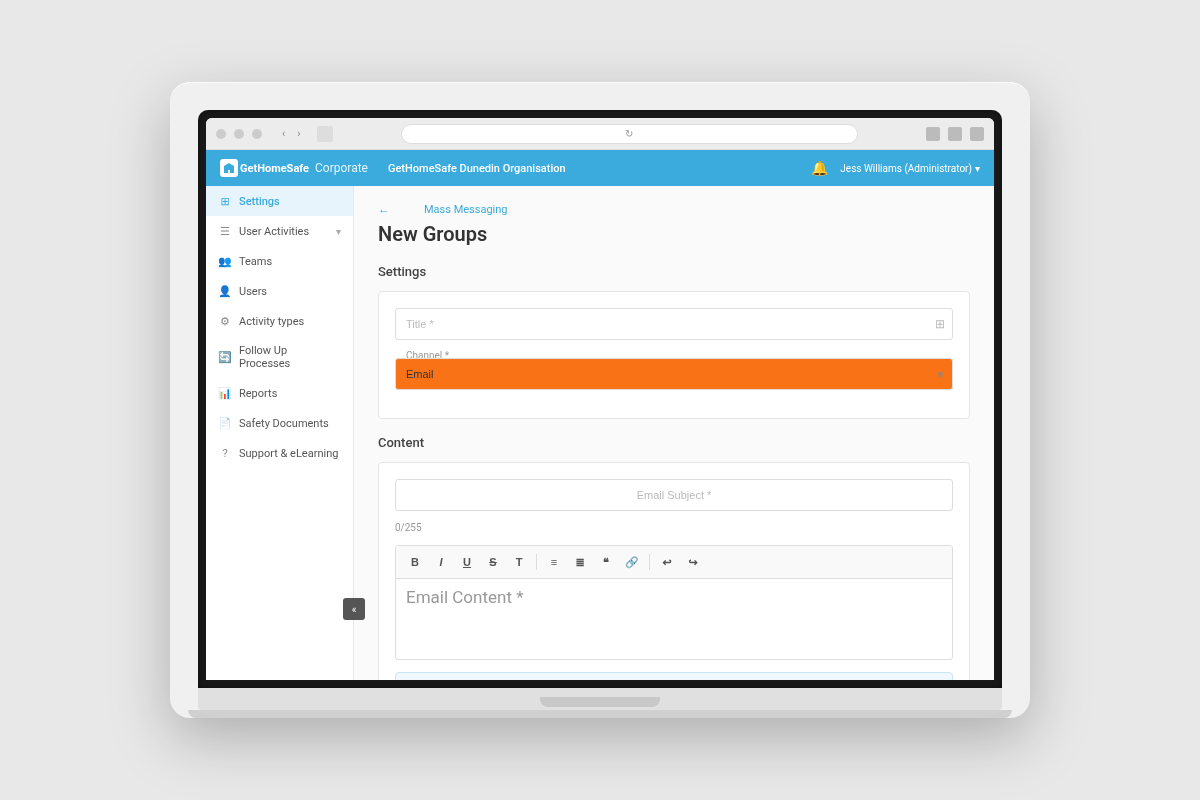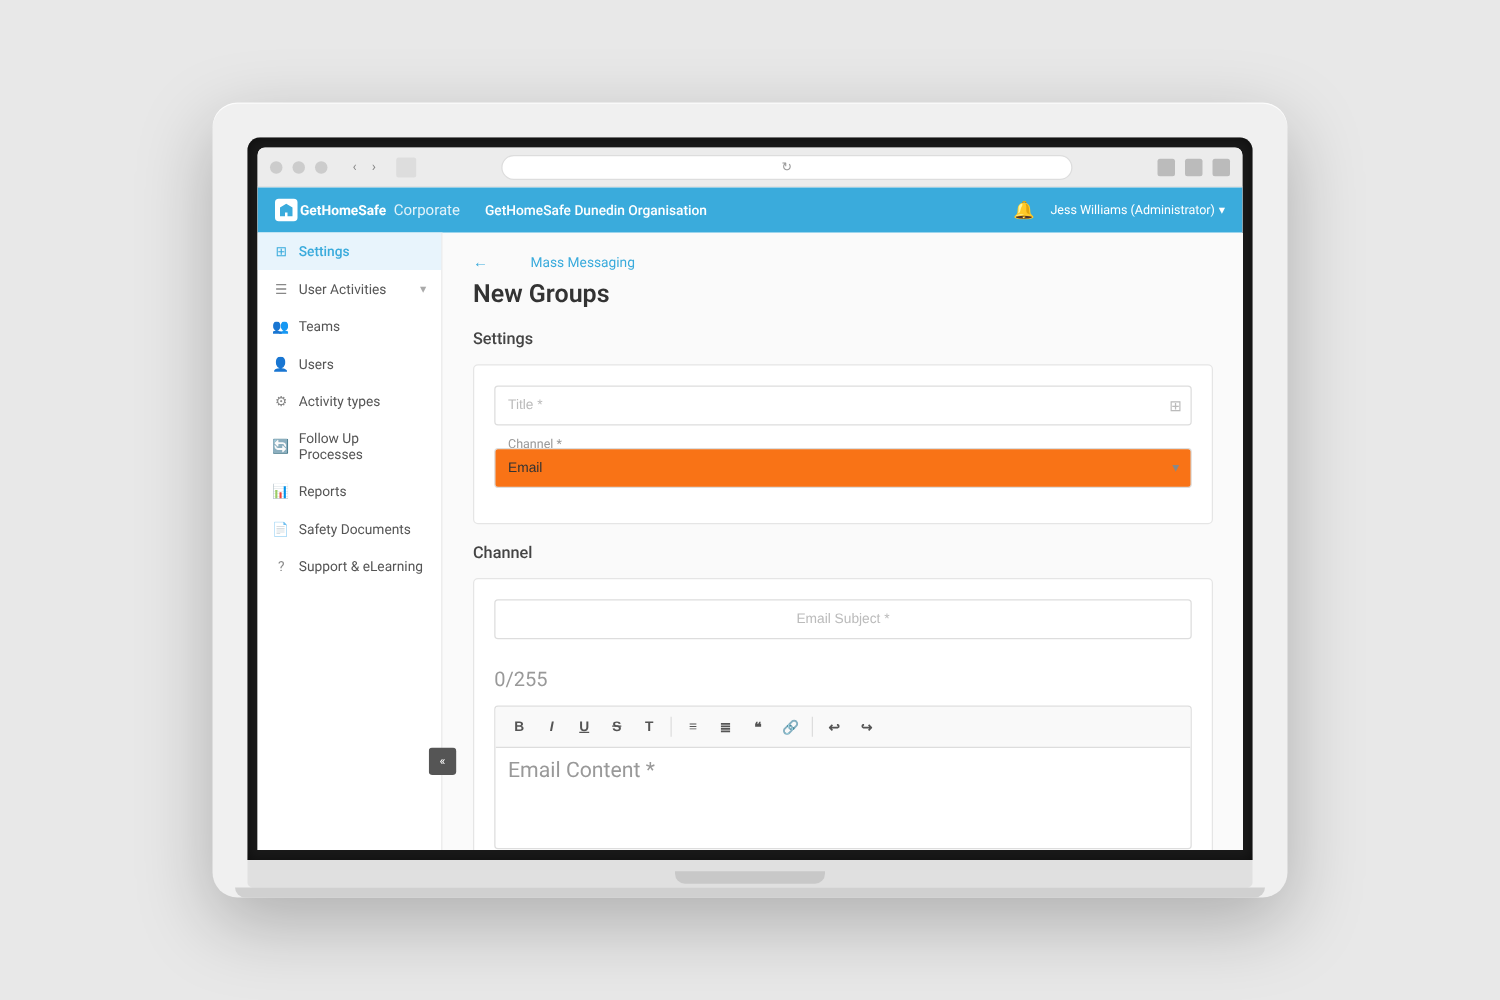--- a/index.html
+++ b/index.html
@@ -369,23 +369,23 @@
       font-size: 10px;
       color: #999;
       position: absolute;
       top: -8px;
       left: 8px;
       background: white;
       padding: 0 3px;
     }
 
     .char-count {
-      font-size: 16px;
+      font-size: 10px;
       color: #999;
-      margin-top: 19px;
+      margin-top: 8px;
       margin-bottom: 8px;
     }
 
     .email-subject-input {
       width: 100%;
       height: 32px;
       border: 1px solid #ddd;
       border-radius: 3px;
       padding: 0 10px;
       font-size: 11px;
@@ -609,21 +609,21 @@
                   <select class="form-select">
                     <option>Email</option>
                     <option>SMS</option>
                     <option>Push Notification</option>
                   </select>
                   <span class="select-arrow">▾</span>
                 </div>
               </div>
             </div>
 
-            <div class="section-title">Channel</div>
+            <div class="section-title">Content</div>
 
             <div class="form-section">
 
               <div class="form-group">
                 <input class="email-subject-input" type="text" placeholder="Email Subject *" style="">
                 <div class="char-count">0/255</div>
               </div>
 
               <div class="rte-container">
                 <div class="rte-toolbar">

